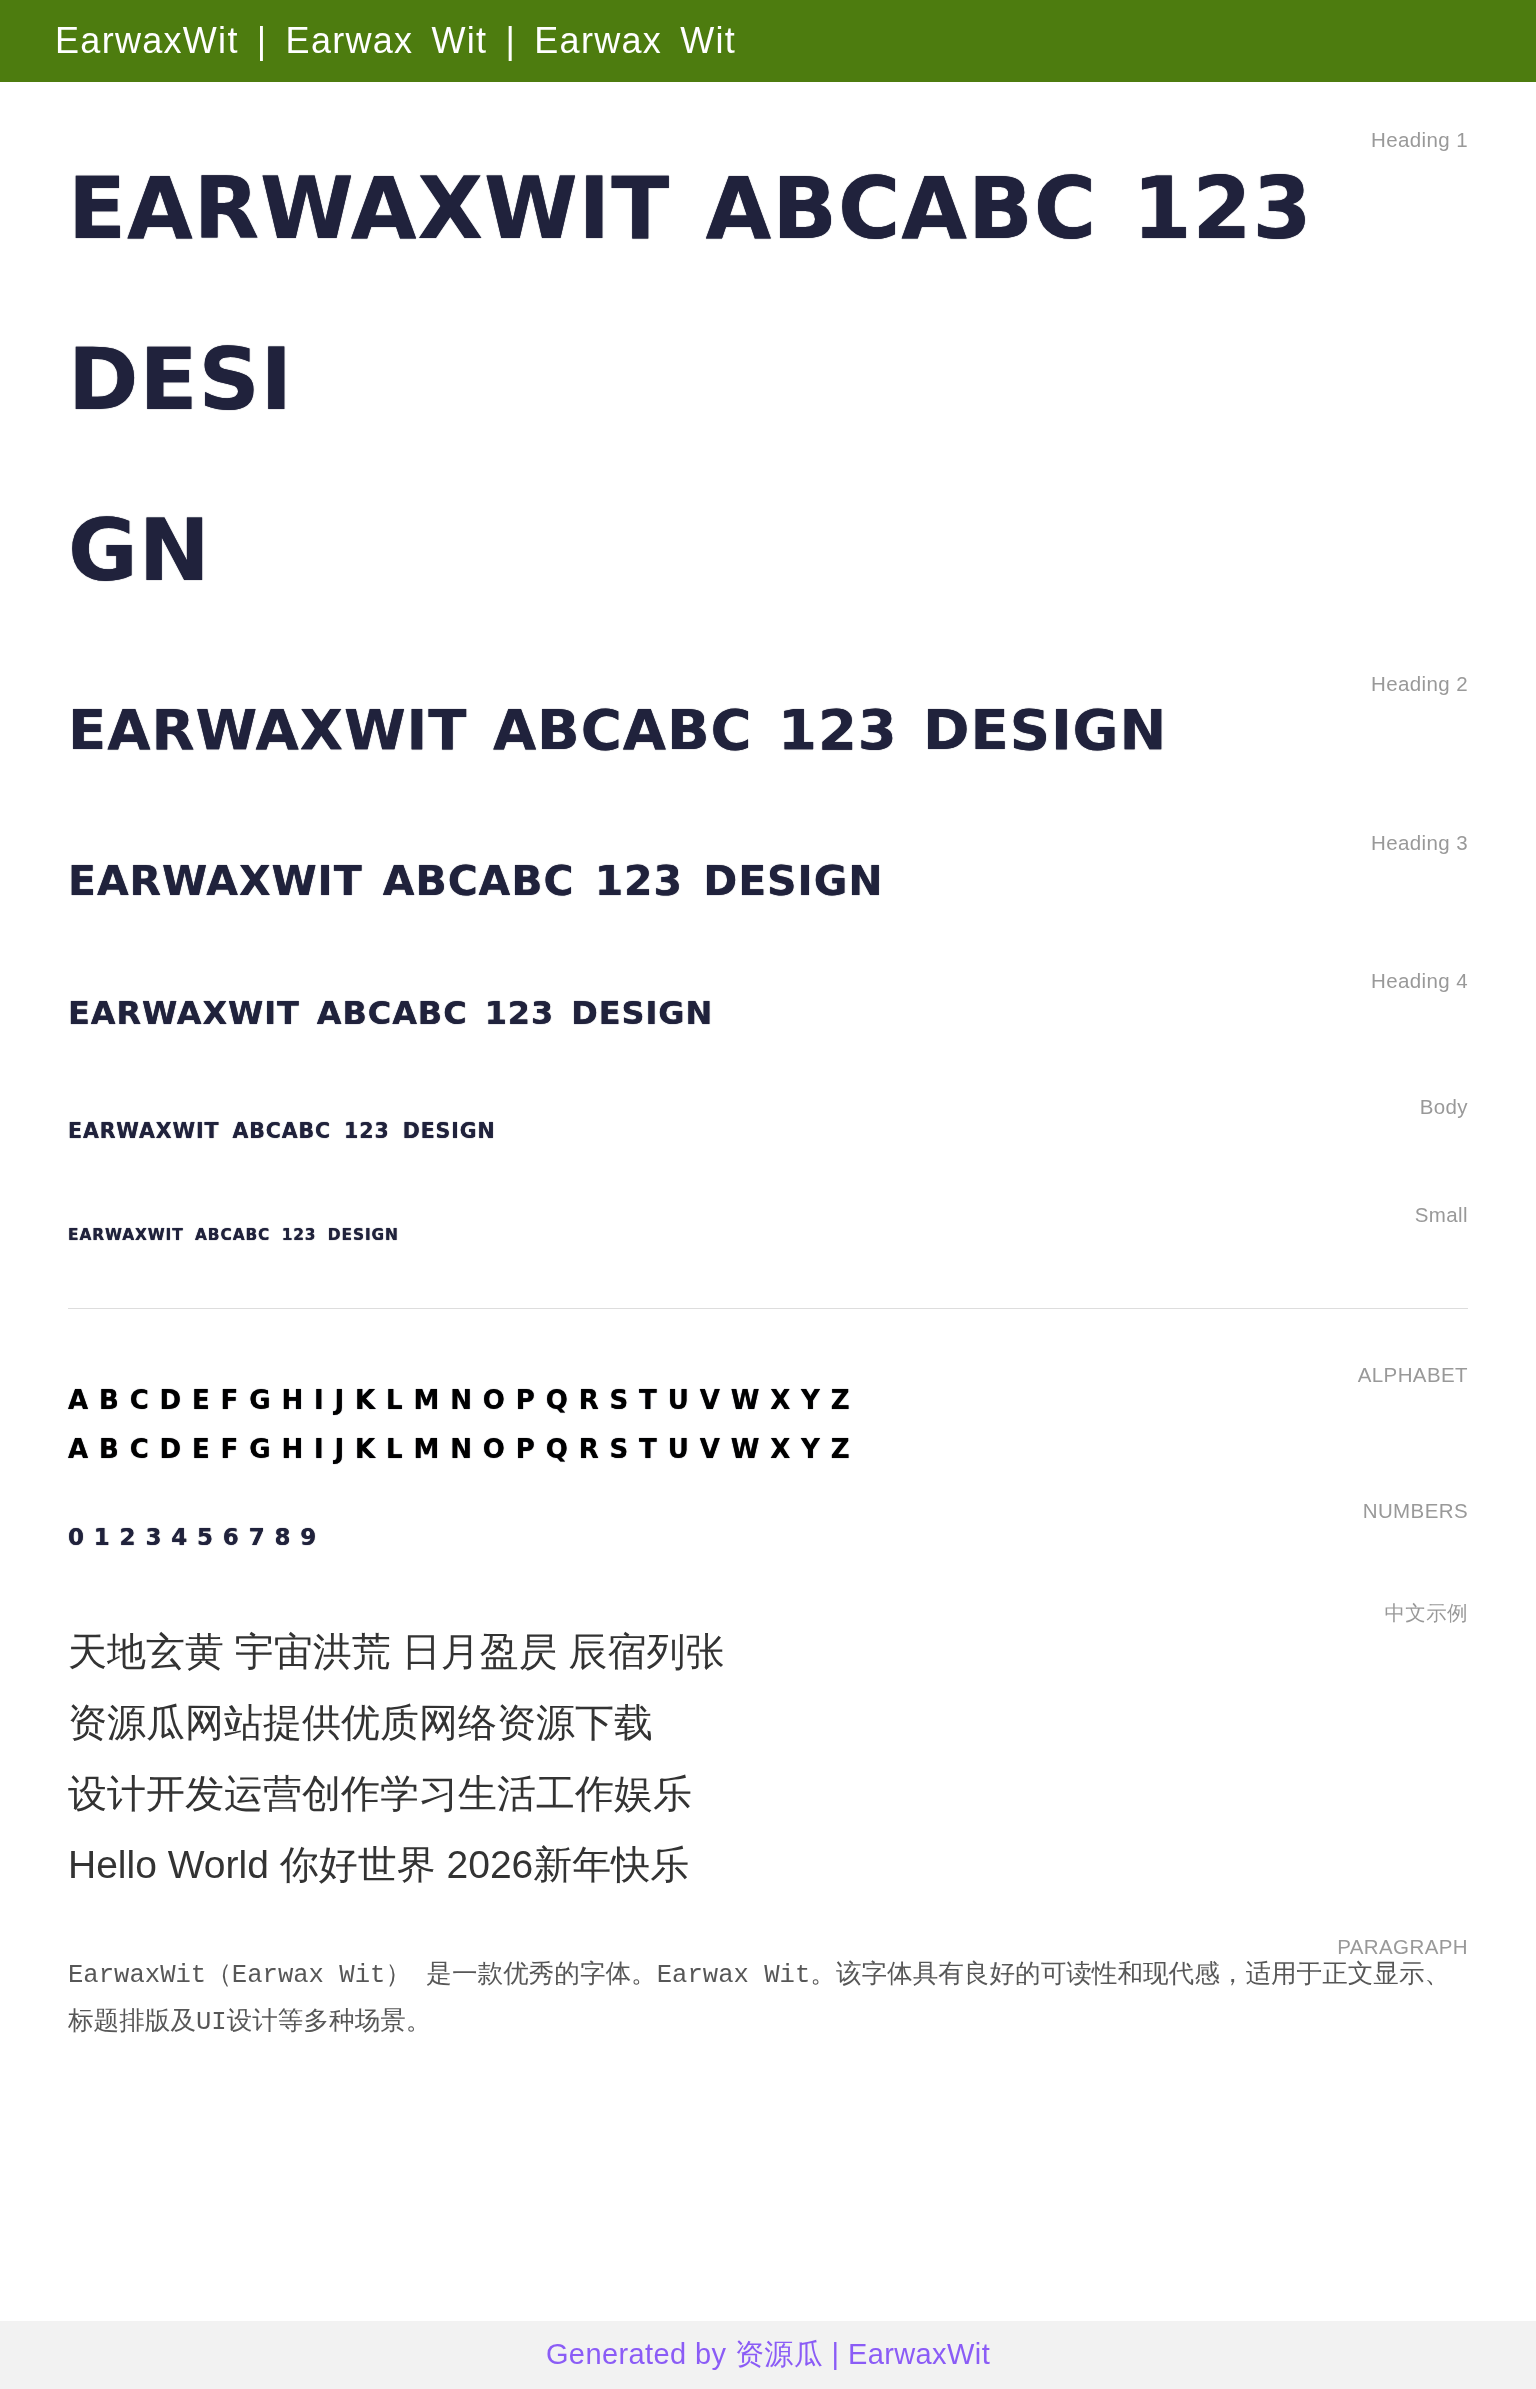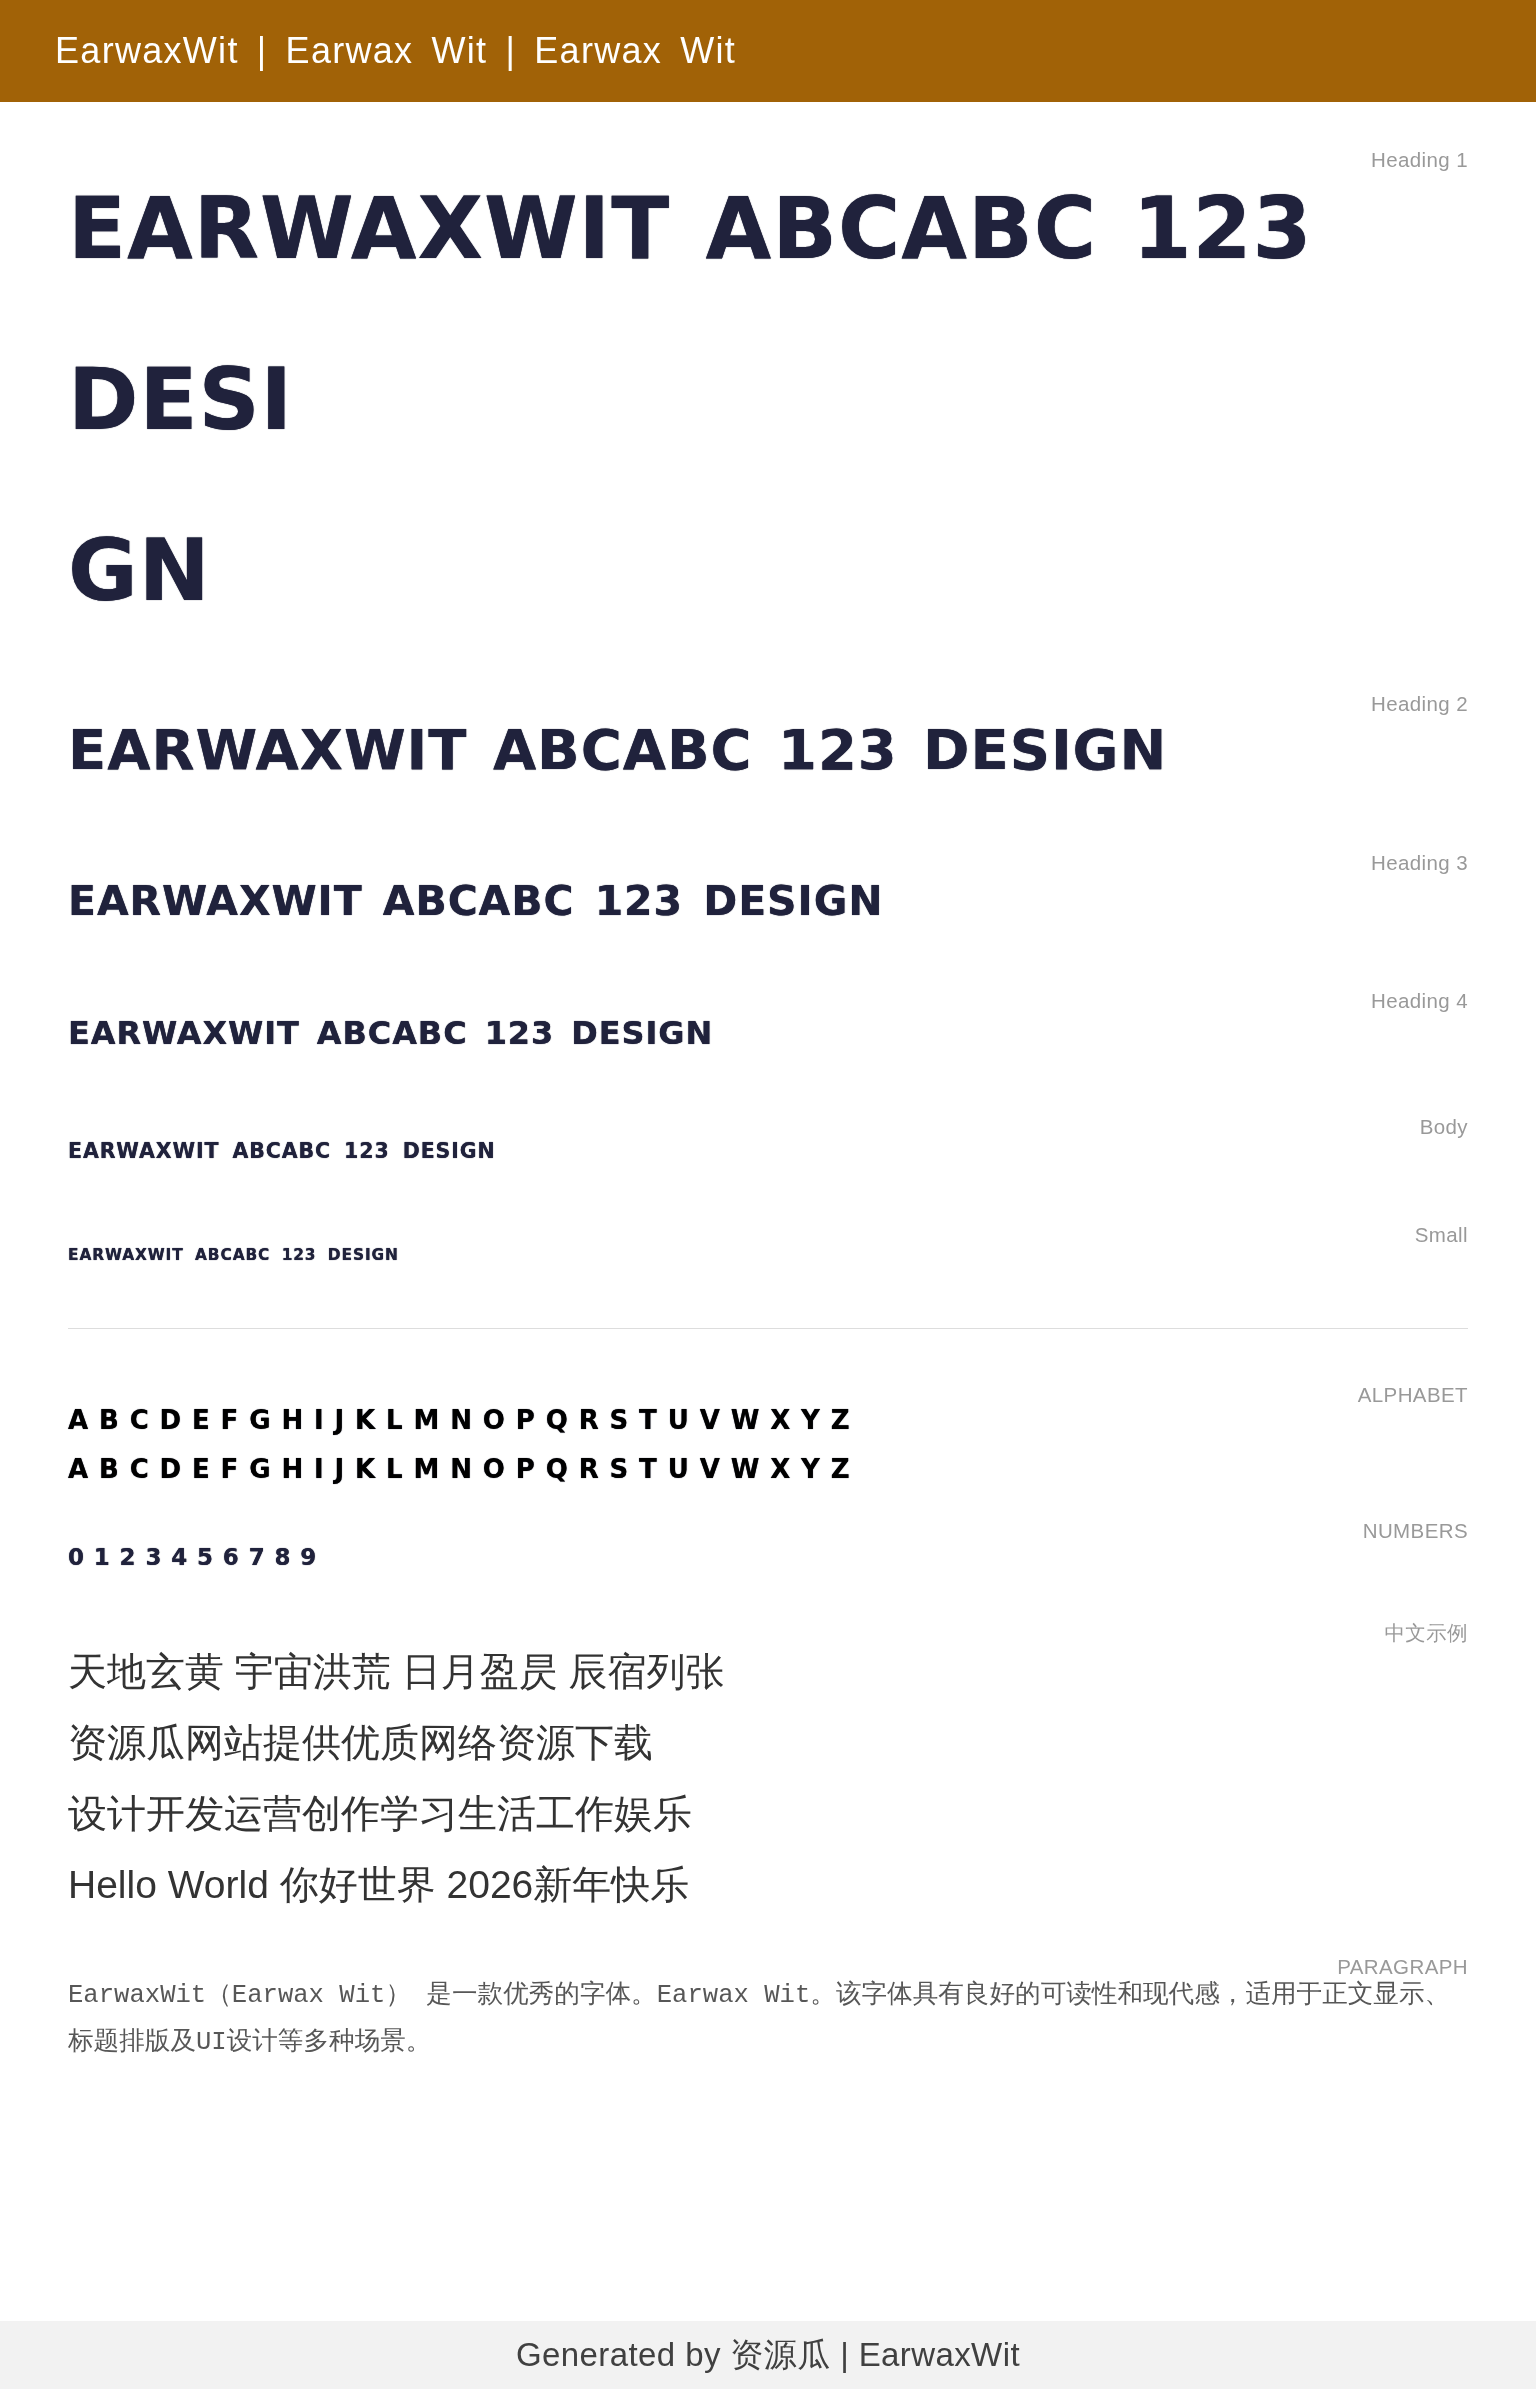--- a/index.html
+++ b/index.html
@@ -6,21 +6,21 @@
   html, body { background: #ffffff; }
   body {
     width: 1536px; height: 2389px;
     position: relative; overflow: hidden;
     font-family: "Liberation Sans", sans-serif;
   }
   .page { width: 1536px; height: 2389px; position: relative; }
 
   
   .header {
-    height: 102px; background: #a16207;
+    height: 82px; background: #4d7c0f;
     display: flex; align-items: center;
     padding-left: 55px;
   }
   .header-title {
     color: #ffffff; font-size: 36px; font-weight: 400;
     letter-spacing: 1.3px; word-spacing: 6.8px;
     font-family: "Liberation Sans", sans-serif;
   }
 
   
@@ -90,21 +90,21 @@
     width: 1404px; margin-top: -7.7px;
     font-family: Liberation Mono, monospace;
   }
 
   
   .footer {
     position: absolute; left: 0; right: 0; bottom: 0; height: 68px;
     background: #f2f2f2;
     display: flex; align-items: center; justify-content: center;
   }
-  .footer-text { color: #404040; font-size: 33px; letter-spacing: 0.4px; }
+  .footer-text { color: #8b5cf6; font-size: 29px; letter-spacing: 0.4px; }
 </style>
 </head>
 <body>
 
 <div class="page">
 
   <header class="header">
     <div class="header-title">EarwaxWit  |  Earwax Wit  |  Earwax Wit</div>
   </header>
 

